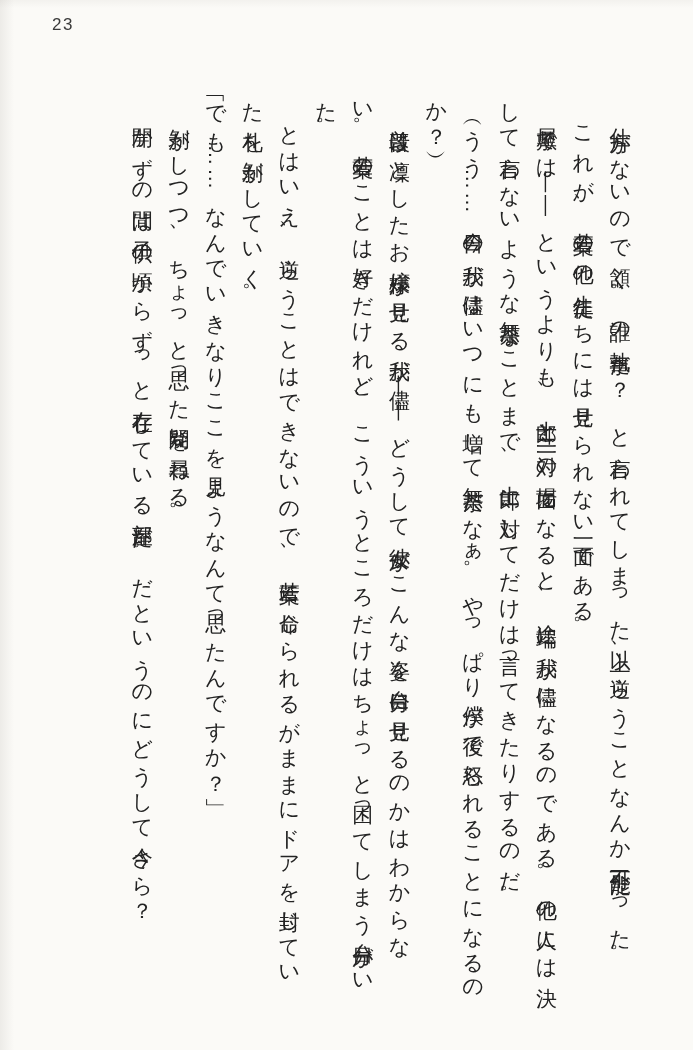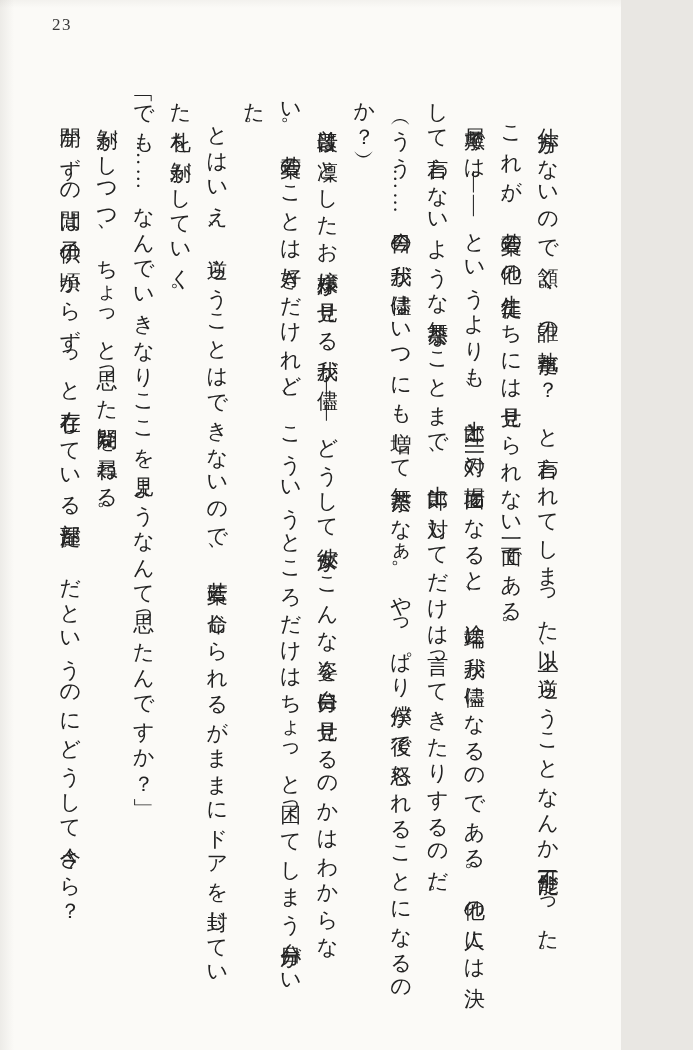--- a/index.html
+++ b/index.html
@@ -2,26 +2,25 @@
 <html lang="ja"><head>
 <meta charset="utf-8">
 <style>
   html, body {
     margin: 0;
     padding: 0;
     background: #e9e7e3;
   }
   .page {
     position: relative;
-    width: 601px;
+    width: 693px;
     height: 1050px;
     background: #fbfaf7;
     overflow: hidden;
-    font-family: Liberation Serif, serif;
-    padding-left: 20px;
+    font-family: Liberation Sans, sans-serif;
   }
   .edge-shade-left {
     position: absolute;
     left: 0; top: 0; bottom: 0;
     width: 14px;
     background: linear-gradient(to right, rgba(110,105,95,0.10), rgba(110,105,95,0));
     pointer-events: none;
   }
   .edge-shade-top {
     position: absolute;

